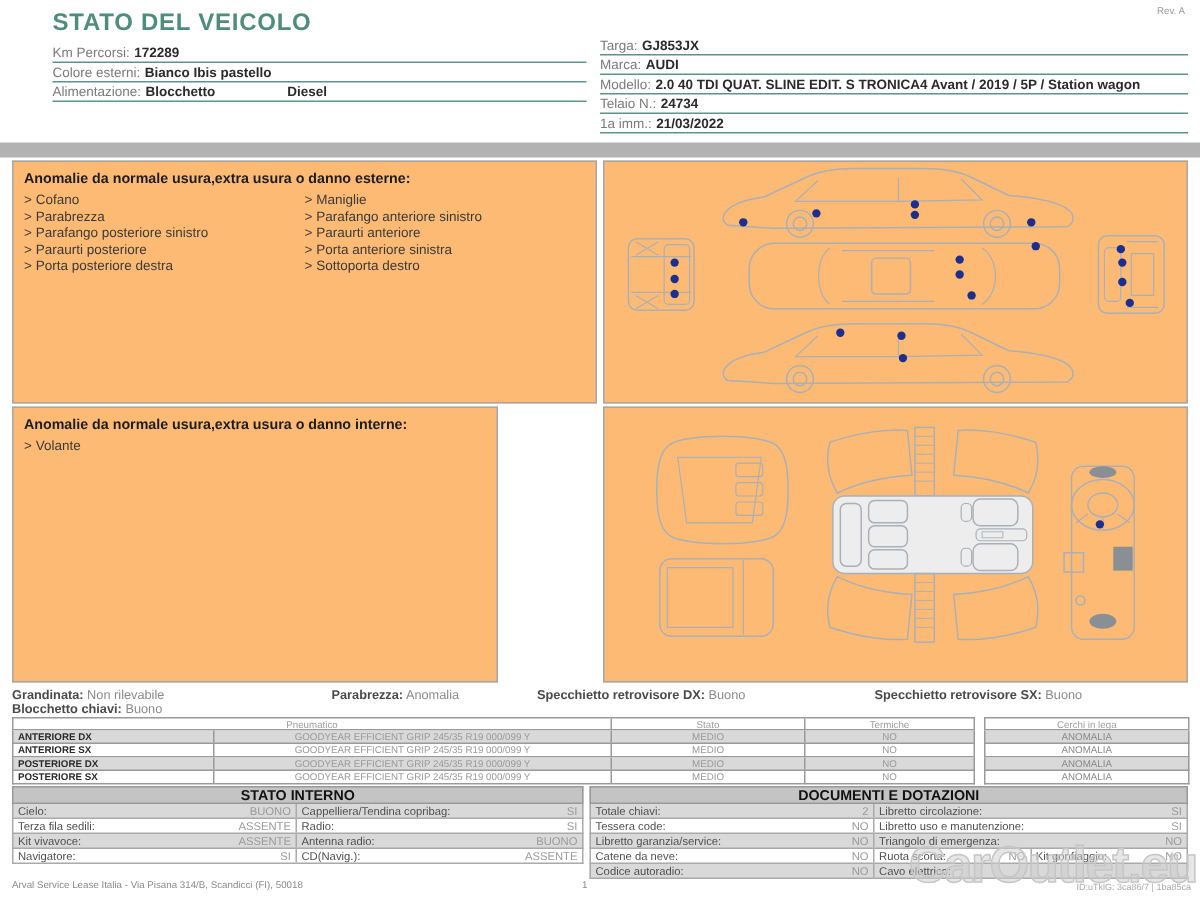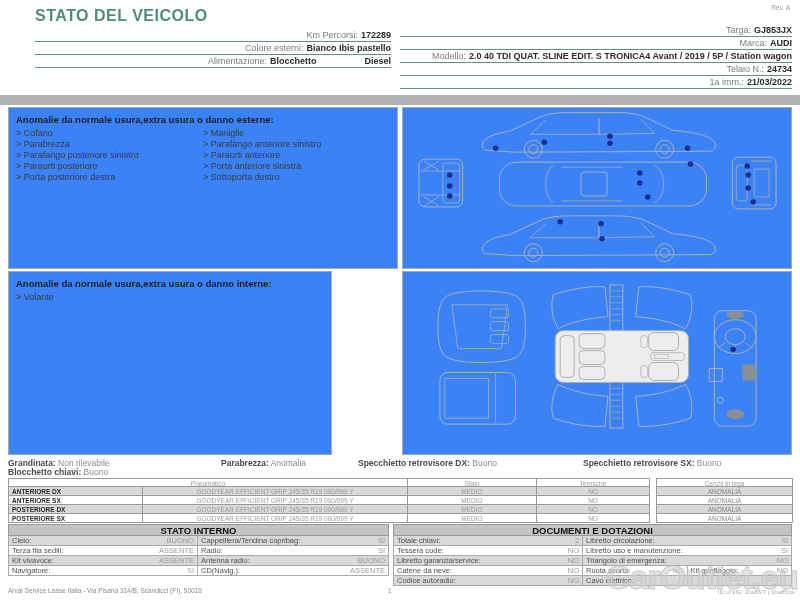--- a/index.html
+++ b/index.html
@@ -6,28 +6,28 @@
   .page{position:relative;width:800px;height:600px;background:#ffffff;
         font-family:"Liberation Sans",sans-serif;overflow:hidden;color:#222;}
 
   .title{position:absolute;left:35px;top:7px;font-size:16px;font-weight:bold;
          color:#4e8c7c;letter-spacing:.5px;}
   .rev{position:absolute;right:10px;top:4px;font-size:6.5px;color:#999;}
 
   .info{position:absolute;}
   #info-left{left:35px;top:29px;width:356px;}
   #info-right{left:400px;top:24px;width:392px;}
-  .info-row{border-bottom:1px solid #5d9488;padding:1px 0;font-size:9px;line-height:10px;text-align:right;}
+  .info-row{border-bottom:1px solid #5d9488;padding:1px 0;font-size:9px;line-height:10px;}
   .info-row .lbl{color:#7a7a7a;margin-right:3px;}
   .info-row .val{color:#2b2b2b;font-weight:bold;}
   .info-row .val2{color:#2b2b2b;font-weight:bold;margin-left:48px;}
 
   .band{position:absolute;left:0;top:95px;width:800px;height:10px;background:#b2b2b2;}
 
-  .box{position:absolute;border:1px solid #a6a6a6;background:#3b82f6;box-sizing:border-box;}
+  .box{position:absolute;border:1px solid #a6a6a6;background:#fdba74;box-sizing:border-box;}
   #box-ext-anom{left:8px;top:107px;width:390px;height:162px;}
   #box-int-anom{left:8px;top:271px;width:324px;height:184px;}
   #box-ext-diag{left:402px;top:107px;width:390px;height:162px;}
   #box-int-diag{left:402px;top:271px;width:390px;height:184px;}
   .box-title{font-size:9.5px;font-weight:bold;color:#1c1c1c;padding:6px 7px 3px;}
   .anom-cols{display:flex;padding:0 7px;}
   .anom-col{width:50%;}
   .anom-item{font-size:9px;color:#3a3a3a;line-height:11px;white-space:nowrap;}
   .diag-svg{position:absolute;left:1px;top:1px;}
 

